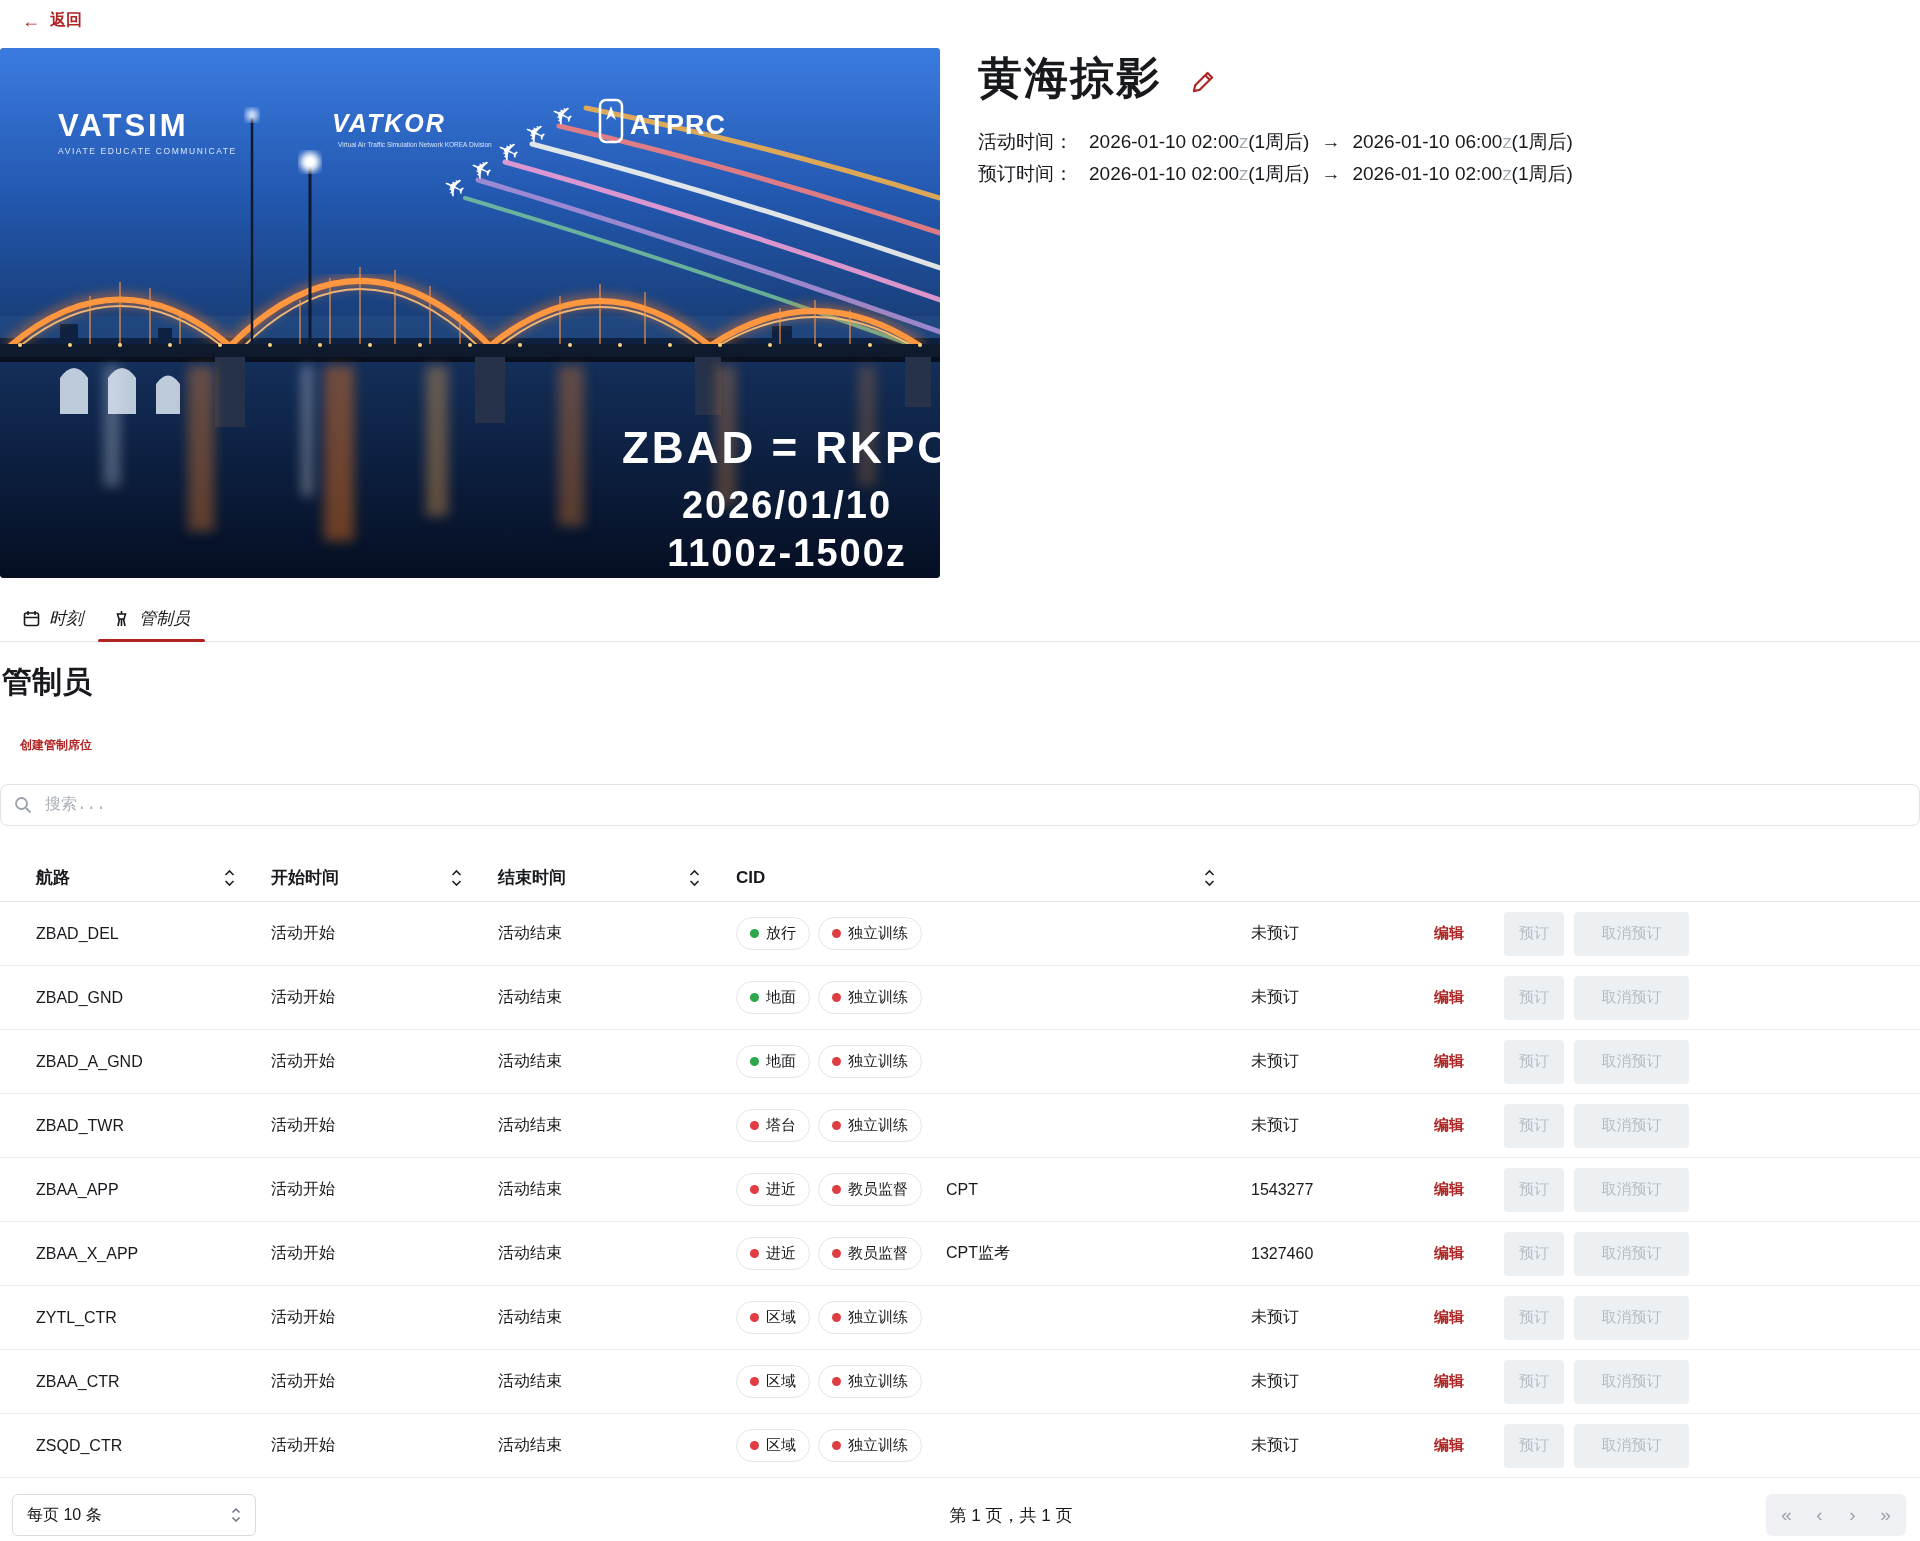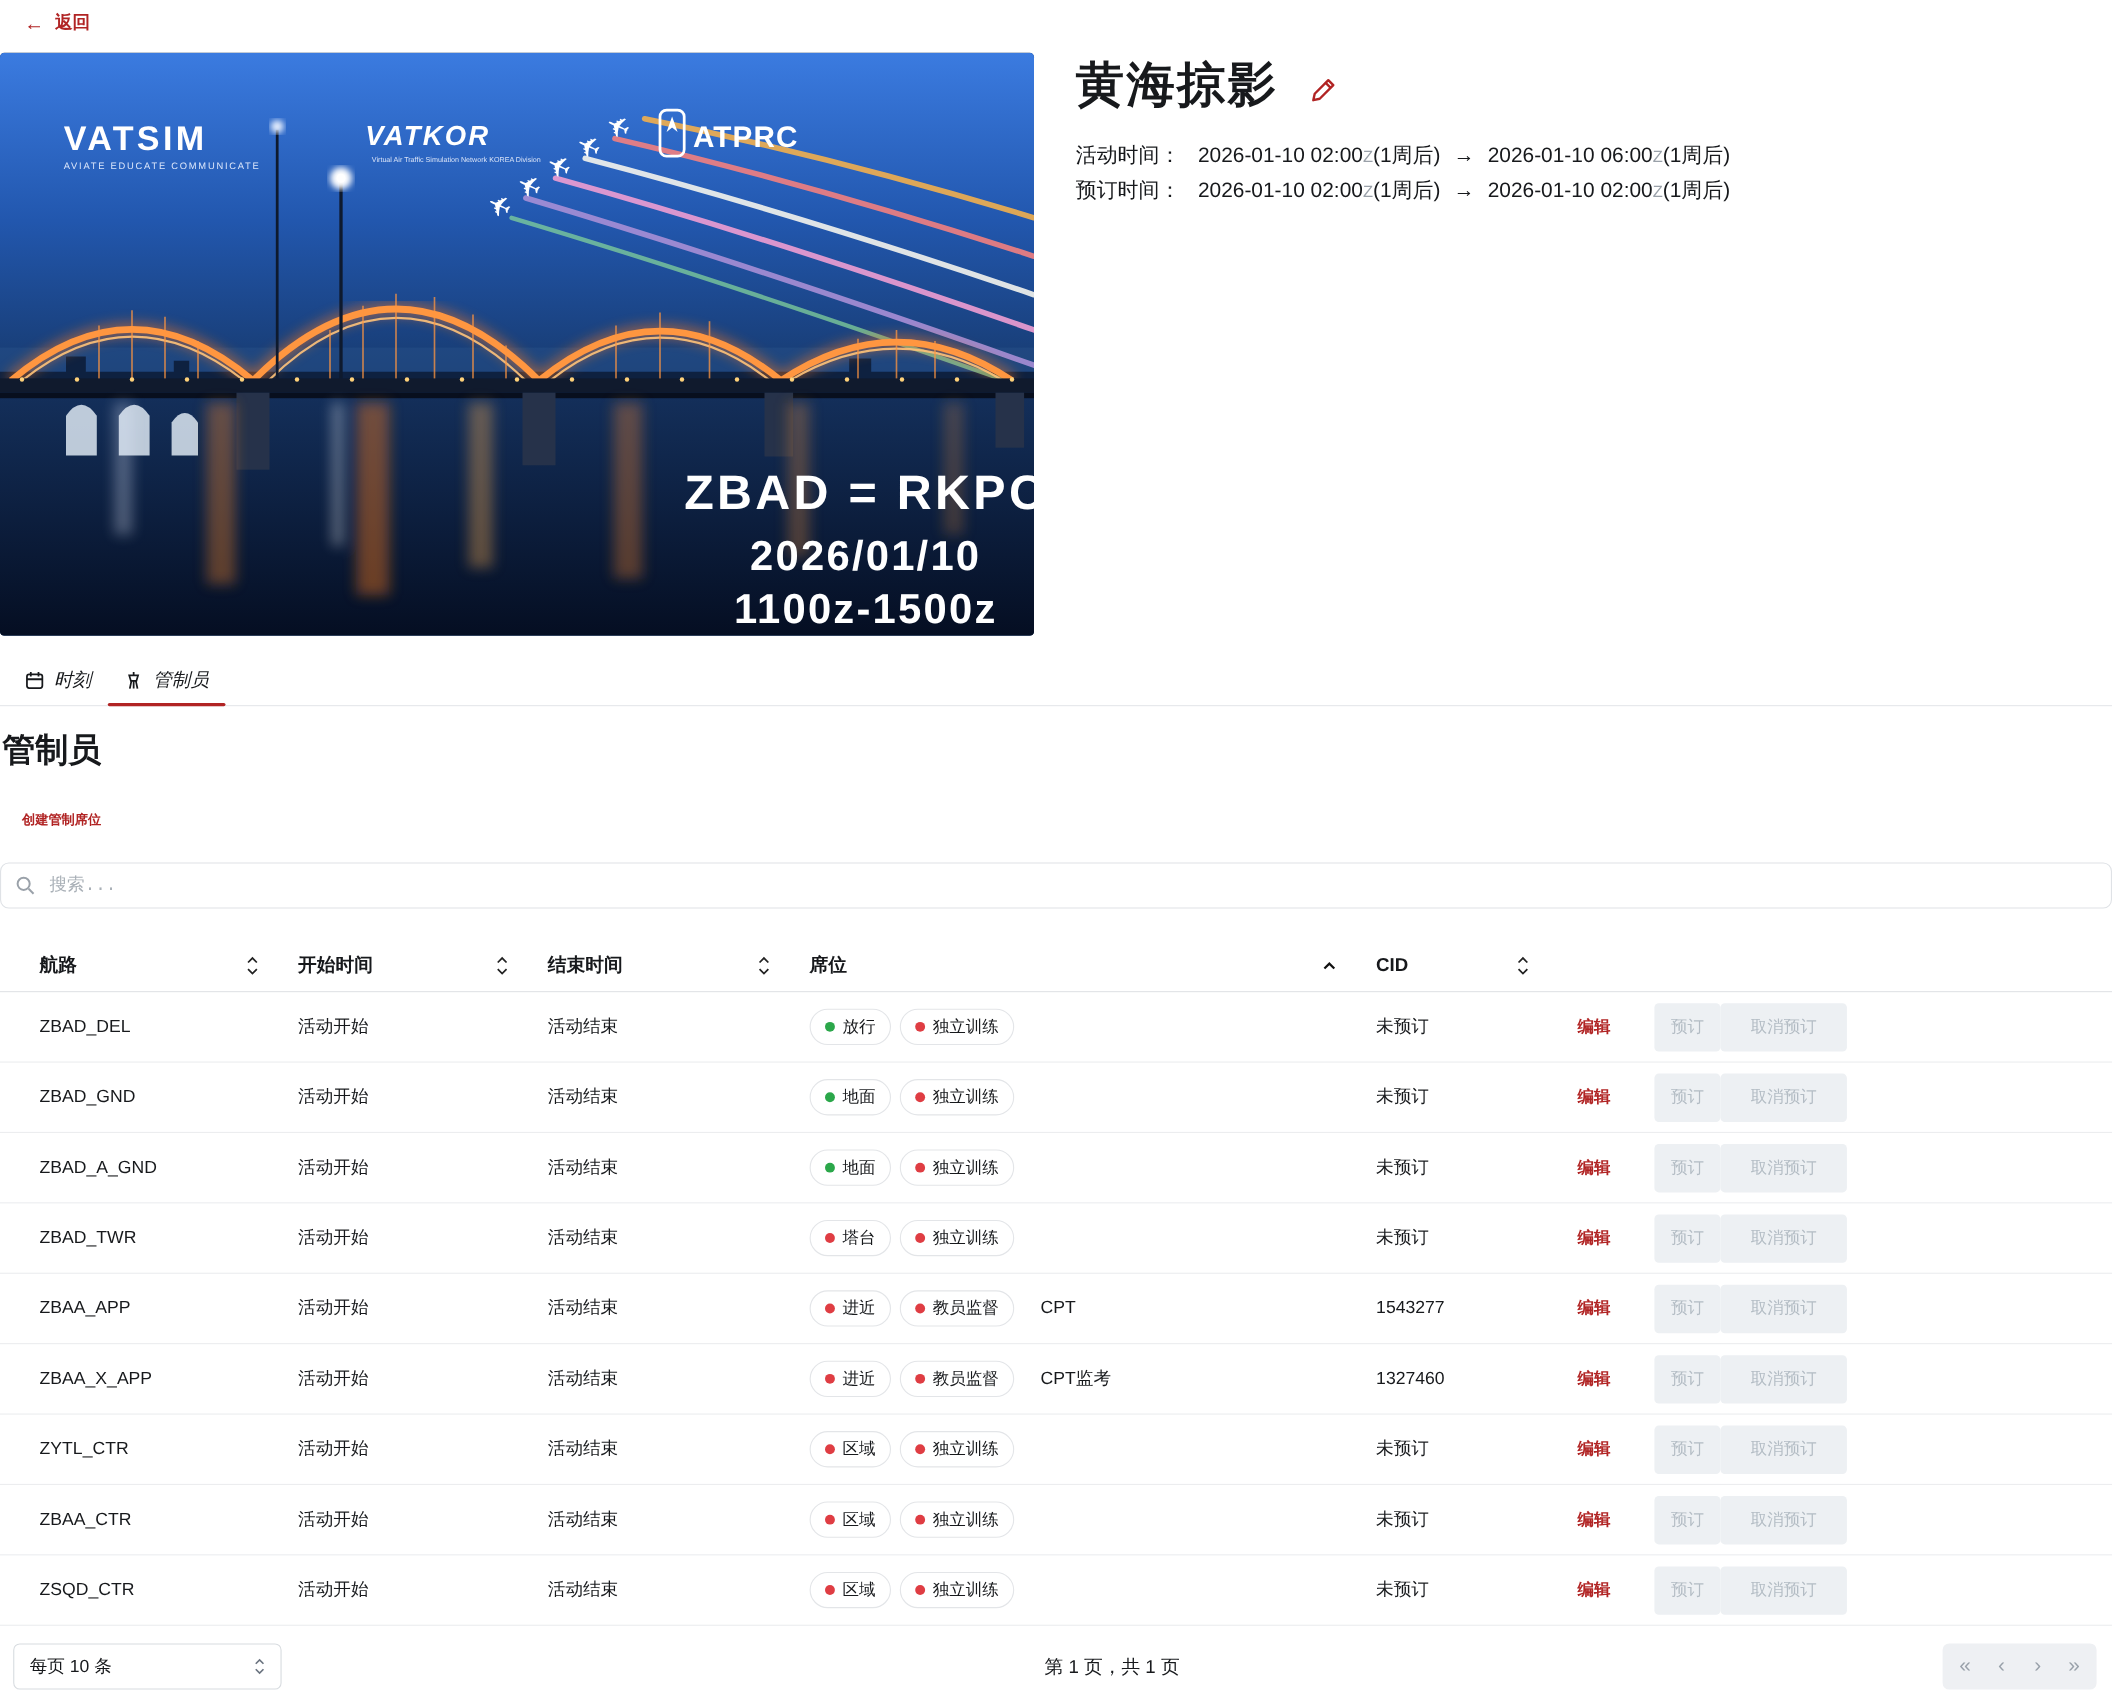--- a/index.html
+++ b/index.html
@@ -54,21 +54,21 @@
   .trow{height:64px;border-bottom:1px solid #ecedef;font-size:16px;}
   .cell{padding-left:12px;white-space:nowrap;}
   .c-pos{display:flex;align-items:center;gap:8px;}
   .badges{display:inline-flex;align-items:center;gap:8px;}
   .badge{display:inline-flex;align-items:center;gap:7px;border:1px solid #e3e5e8;border-radius:999px;padding:6px 13px;font-size:15px;background:#fff;}
   .dot{width:9px;height:9px;border-radius:50%;flex:none;}
   .note{margin-left:16px;font-size:16px;}
   .c-actions{display:flex;align-items:center;padding-left:20px;}
   .edit-link{color:var(--accent);font-weight:bold;font-size:15px;margin-right:40px;cursor:pointer;}
   .btn-disabled{background:var(--disabled-bg);color:var(--disabled-text);border:none;border-radius:4px;height:44px;font-size:15px;font-family:inherit;}
-  .btn-book{width:60px;margin-right:0;}
+  .btn-book{width:60px;margin-right:10px;}
   .btn-cancel{width:115px;}
   
   .footer{display:flex;align-items:center;margin-top:16px;padding:0 14px 0 12px;}
   .page-size{width:244px;height:42px;border:1px solid #d8dce0;border-radius:6px;display:flex;align-items:center;justify-content:space-between;padding:0 14px;font-size:16px;cursor:pointer;background:#fff;text-align:center;}
   .page-status{flex:1;text-align:center;font-size:17px;font-weight:500;}
   .pager{background:#eef0f3;border-radius:6px;height:42px;display:flex;align-items:center;padding:0 4px;}
   .pager button{width:33px;height:42px;color:#99a1aa;font-size:19px;background:transparent;border:none;font-family:inherit;cursor:default;}
 </style>
 </head>
 <body>
@@ -314,26 +314,20 @@
         </svg>
     </div>
     <div class="th">
       <span class="lbl">结束时间</span>
       <svg width="11" height="18" viewBox="0 0 11 18" fill="none" stroke="#222" stroke-width="1.6">
           <path d="M1.5 6 L5.5 2 L9.5 6"></path>
           <path d="M1.5 12 L5.5 16 L9.5 12"></path>
         </svg>
     </div>
     <div class="th">
-      <span class="lbl">席位</span>
-      <svg width="13" height="10" viewBox="0 0 13 10" fill="none" stroke="#111" stroke-width="2">
-          <path d="M2 7.5 L6.5 3 L11 7.5"></path>
-        </svg>
-    </div>
-    <div class="th">
       <span class="lbl">CID</span>
       <svg width="11" height="18" viewBox="0 0 11 18" fill="none" stroke="#222" stroke-width="1.6">
           <path d="M1.5 6 L5.5 2 L9.5 6"></path>
           <path d="M1.5 12 L5.5 16 L9.5 12"></path>
         </svg>
     </div>
     <div class="th"></div>
   </div>
   <div id="table-body">
   <div class="trow">

